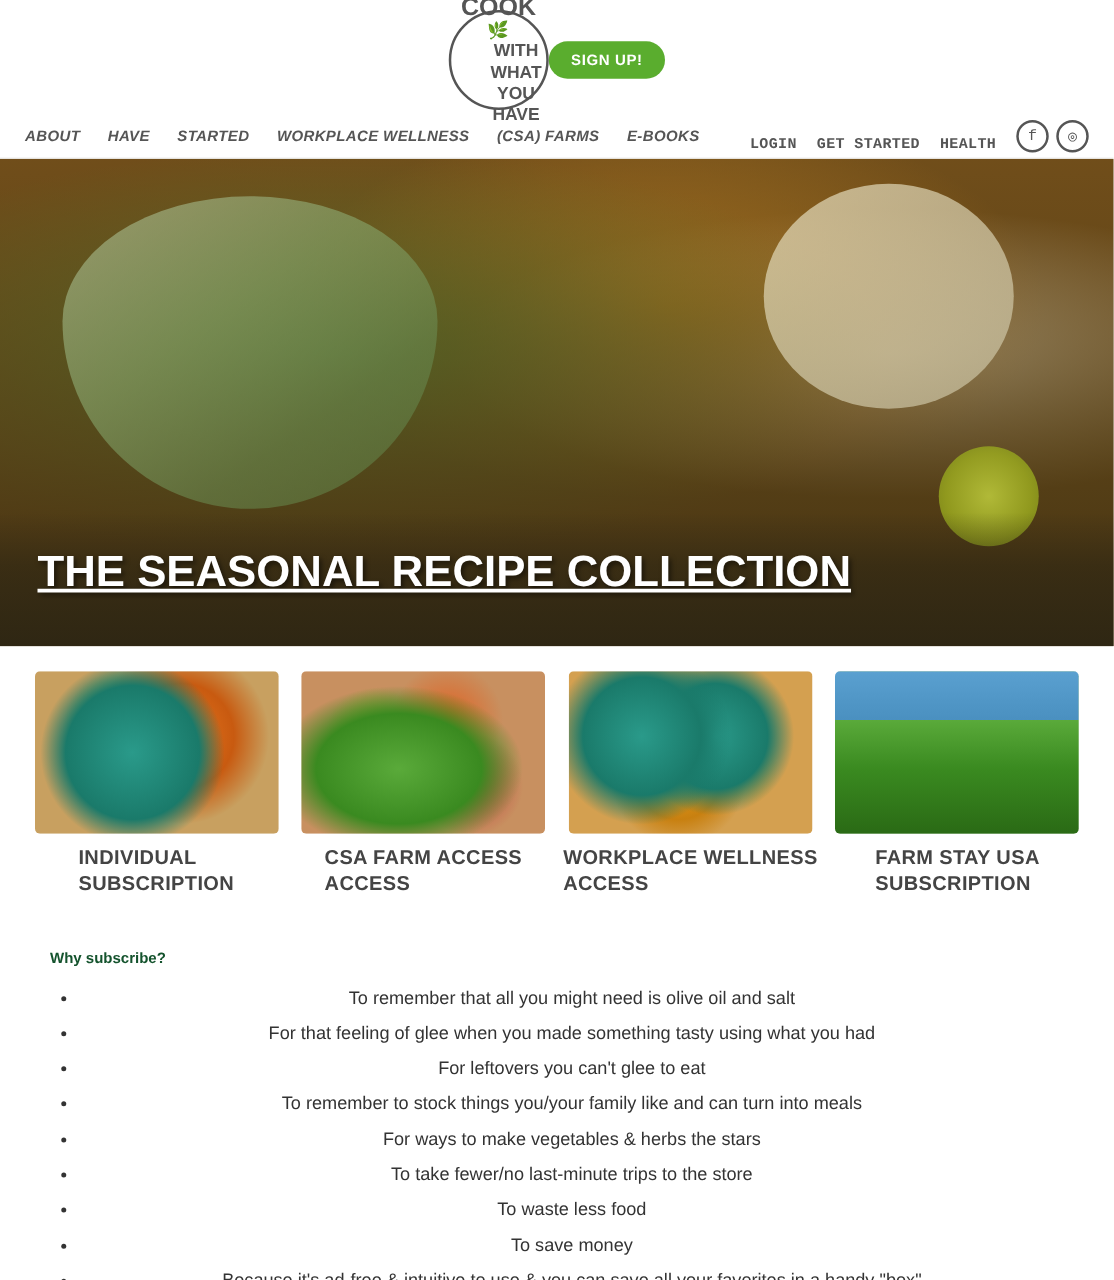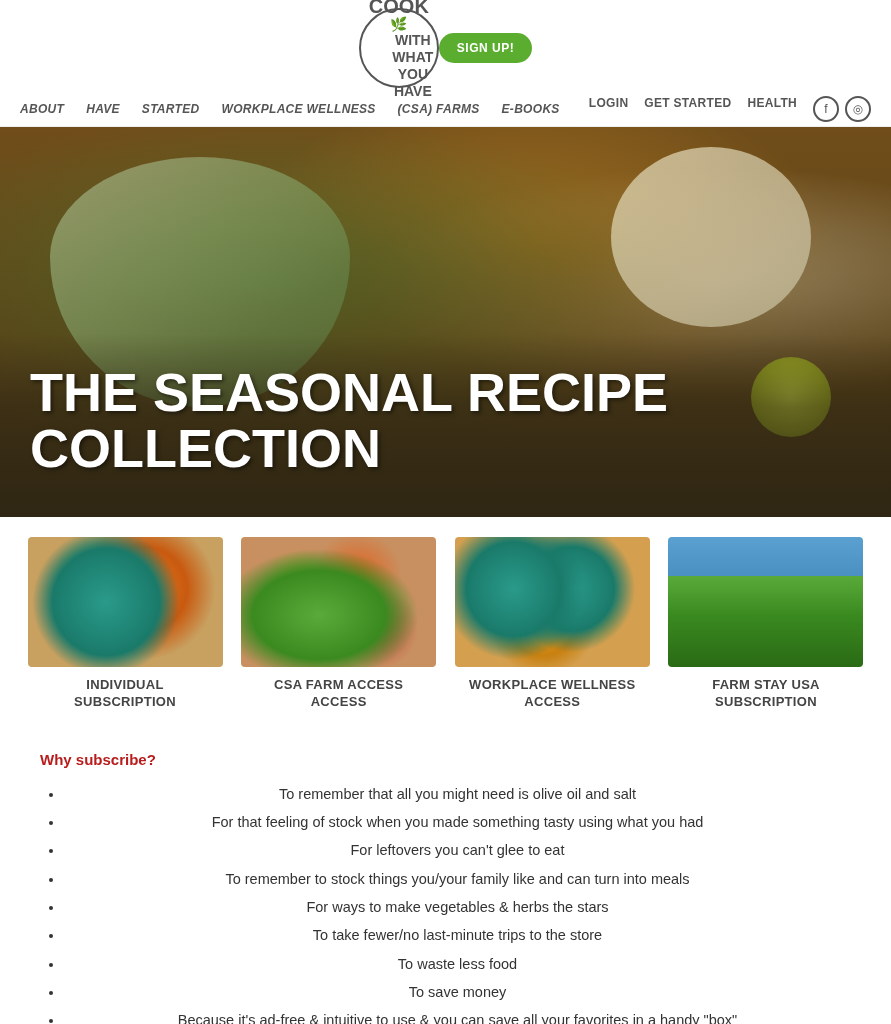--- a/index.html
+++ b/index.html
@@ -75,21 +75,22 @@
     .nav-left a, .nav-right a {
       text-decoration: none;
       font-size: 12px;
       font-weight: 700;
       color: #555;
       letter-spacing: 0.3px;
     }
     .nav-right {
       display: flex;
       gap: 16px;
-      align-items: flex-start;
+      align-items: flex-end;
+      font-family: Liberation Mono, monospace;
     }
     .social-icon {
       width: 26px;
       height: 26px;
       border-radius: 50%;
       border: 2px solid #555;
       display: flex;
       align-items: center;
       justify-content: center;
       font-size: 12px;
@@ -153,26 +154,27 @@
     }
     .hero-overlay {
       position: absolute;
       bottom: 0;
       left: 0;
       right: 0;
       padding: 30px 30px 30px 30px;
       background: linear-gradient(to top, rgba(40, 35, 20, 0.75) 0%, rgba(40, 35, 20, 0.5) 60%, transparent 100%);
     }
     .hero-title {
-      font-size: 54px;
+      font-size: 35px;
       font-weight: 900;
       color: #fff;
       line-height: 1.05;
       text-shadow: 2px 2px 4px rgba(0,0,0,0.5);
       margin-bottom: 10px;
+      text-decoration: underline;
     }
     .hero-subtitle {
       font-size: 22px;
       color: #e8e8e0;
       font-style: italic;
       font-weight: 400;
       text-shadow: 1px 1px 3px rgba(0,0,0,0.5);
     }
 
     
@@ -220,36 +222,35 @@
         radial-gradient(circle at 45% 65%, #e8a020 0%, #c88010 25%, transparent 40%),
         radial-gradient(circle at 70% 60%, #e8a020 0%, transparent 20%);
       background-color: #d4a050;
     }
     .img-farmstay {
       background:
         linear-gradient(to bottom, #5aa0d0 0%, #4a90c0 30%, #5aaa3a 30%, #3a8a20 60%, #2a6a15 100%);
       background-color: #4a8a30;
     }
     .sub-card-label {
-      font-size: 13px;
+      font-size: 16px;
       font-weight: 700;
       color: #444;
-      text-align: center;
       line-height: 1.3;
       letter-spacing: 0.3px;
     }
 
     
     .why-section {
       padding: 30px 40px 30px 40px;
     }
     .why-title {
-      font-size: 15px;
-      font-weight: 700;
-      color: #b91c1c;
+      font-size: 12px;
+      font-weight: 700;
+      color: #14532d;
       margin-bottom: 16px;
     }
     .why-list {
       list-style: disc;
       padding-left: 24px;
     }
     .why-list li {
       font-size: 14.5px;
       color: #333;
       margin-bottom: 8px;
@@ -329,21 +330,21 @@
       <span>FARM STAY USA</span><br>
       <span>SUBSCRIPTION</span>
     </div>
   </div>
 </div>
 
 <div class="why-section">
   <h2 class="why-title">Why subscribe?</h2>
   <ul class="why-list">
     <li>To remember that all you might need is olive oil and salt</li>
-    <li>For that feeling of stock when you made something tasty using what you had</li>
+    <li>For that feeling of glee when you made something tasty using what you had</li>
     <li>For leftovers you can't glee to eat</li>
     <li>To remember to stock things you/your family like and can turn into meals</li>
     <li>For ways to make vegetables &amp; herbs the stars</li>
     <li>To take fewer/no last-minute trips to the store</li>
     <li>To waste less food</li>
     <li>To save money</li>
     <li>Because it's ad-free &amp; intuitive to use &amp; you can save all your favorites in a handy "box"</li>
   </ul>
 </div>
 

